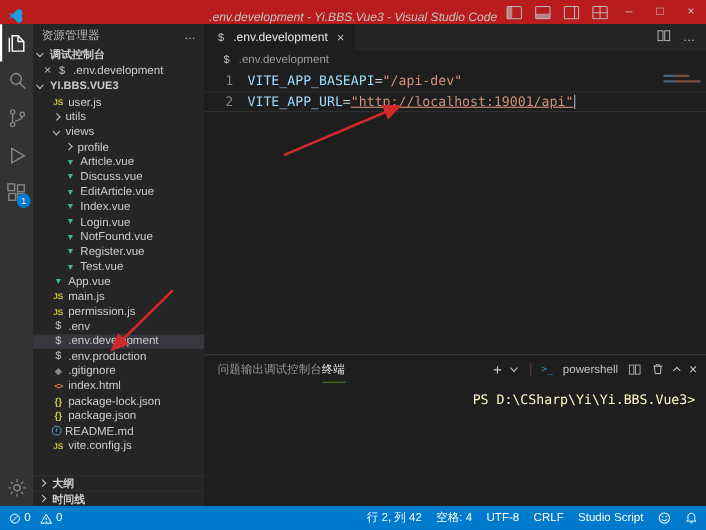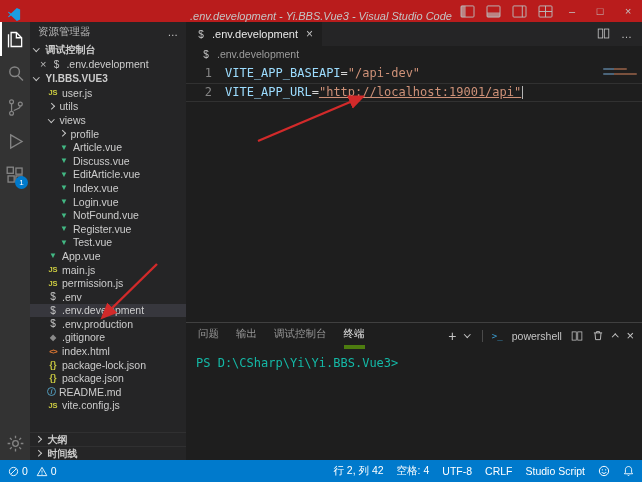--- a/index.html
+++ b/index.html
@@ -68,28 +68,28 @@
   .tok-string-link { color:#ce9178; text-decoration:underline; }
   .cursor { display:inline-block; width:1px; height:13px; background:#b4b4b4; vertical-align:middle; margin-left:1px; }
   .minimap { position:absolute; top:0; right:0; bottom:0; width:42px; pointer-events:none; }
   .mm-line { position:absolute; height:2px; border-radius:1px; opacity:.85; }
   .mm-1 { top:6px; left:3px; width:24px; background:linear-gradient(90deg,#53718a 0 45%,#8a5a43 45% 100%); }
   .mm-2 { top:11px; left:3px; width:34px; background:linear-gradient(90deg,#53718a 0 32%,#8a5a43 32% 100%); }
 
   
   .panel { height:138px; border-top:1px solid #404040; display:flex; flex-direction:column; flex:0 0 auto; background:#1e1e1e; }
   .panel-header { height:25px; display:flex; align-items:center; padding:0 8px 0 12px; flex:0 0 auto; }
-  .ptabs { display:flex; gap:17px; }
+  .ptabs { display:flex; }
   .ptab { font-size:10.5px; color:#969696; padding:5px 0 4px; cursor:pointer; }
-  .ptab.active { color:#e7e7e7; border-bottom:4px solid #4d7c0f; }
+  .ptab.active { color:#e7e7e7; border-bottom:1px solid #4d7c0f; }
   .p-actions { margin-left:auto; display:flex; align-items:center; gap:9px; color:#c5c5c5; }
   .p-sep { width:1px; height:12px; background:#4a4a4a; }
   .ps-icon { font-family:"DejaVu Sans Mono", monospace; font-size:9px; color:#3c9dd0; }
   .p-actions svg { display:block; }
-  .terminal { flex:1; padding:8px 10px; font-family:"DejaVu Sans Mono", monospace; font-size:12px; color:#14b8a6; }
+  .terminal { flex:1; padding:8px 10px; font-family:"DejaVu Sans Mono", monospace; font-size:12px; color:#fef9c3;text-align:right; }
 
   
   .statusbar { position:absolute; left:0; right:0; bottom:0; height:22px; background:#007acc; color:#ffffff; display:flex; align-items:center; font-size:10.5px; }
   .sb-left { display:flex; align-items:center; gap:10px; margin-left:8px; }
   .sb-right { display:flex; align-items:center; gap:13px; margin-left:auto; margin-right:8px; }
   .sb-item { display:flex; align-items:center; gap:3px; cursor:pointer; }
 
   .arrows { position:absolute; top:0; left:0; pointer-events:none; z-index:99; }
 </style>
 </head>

